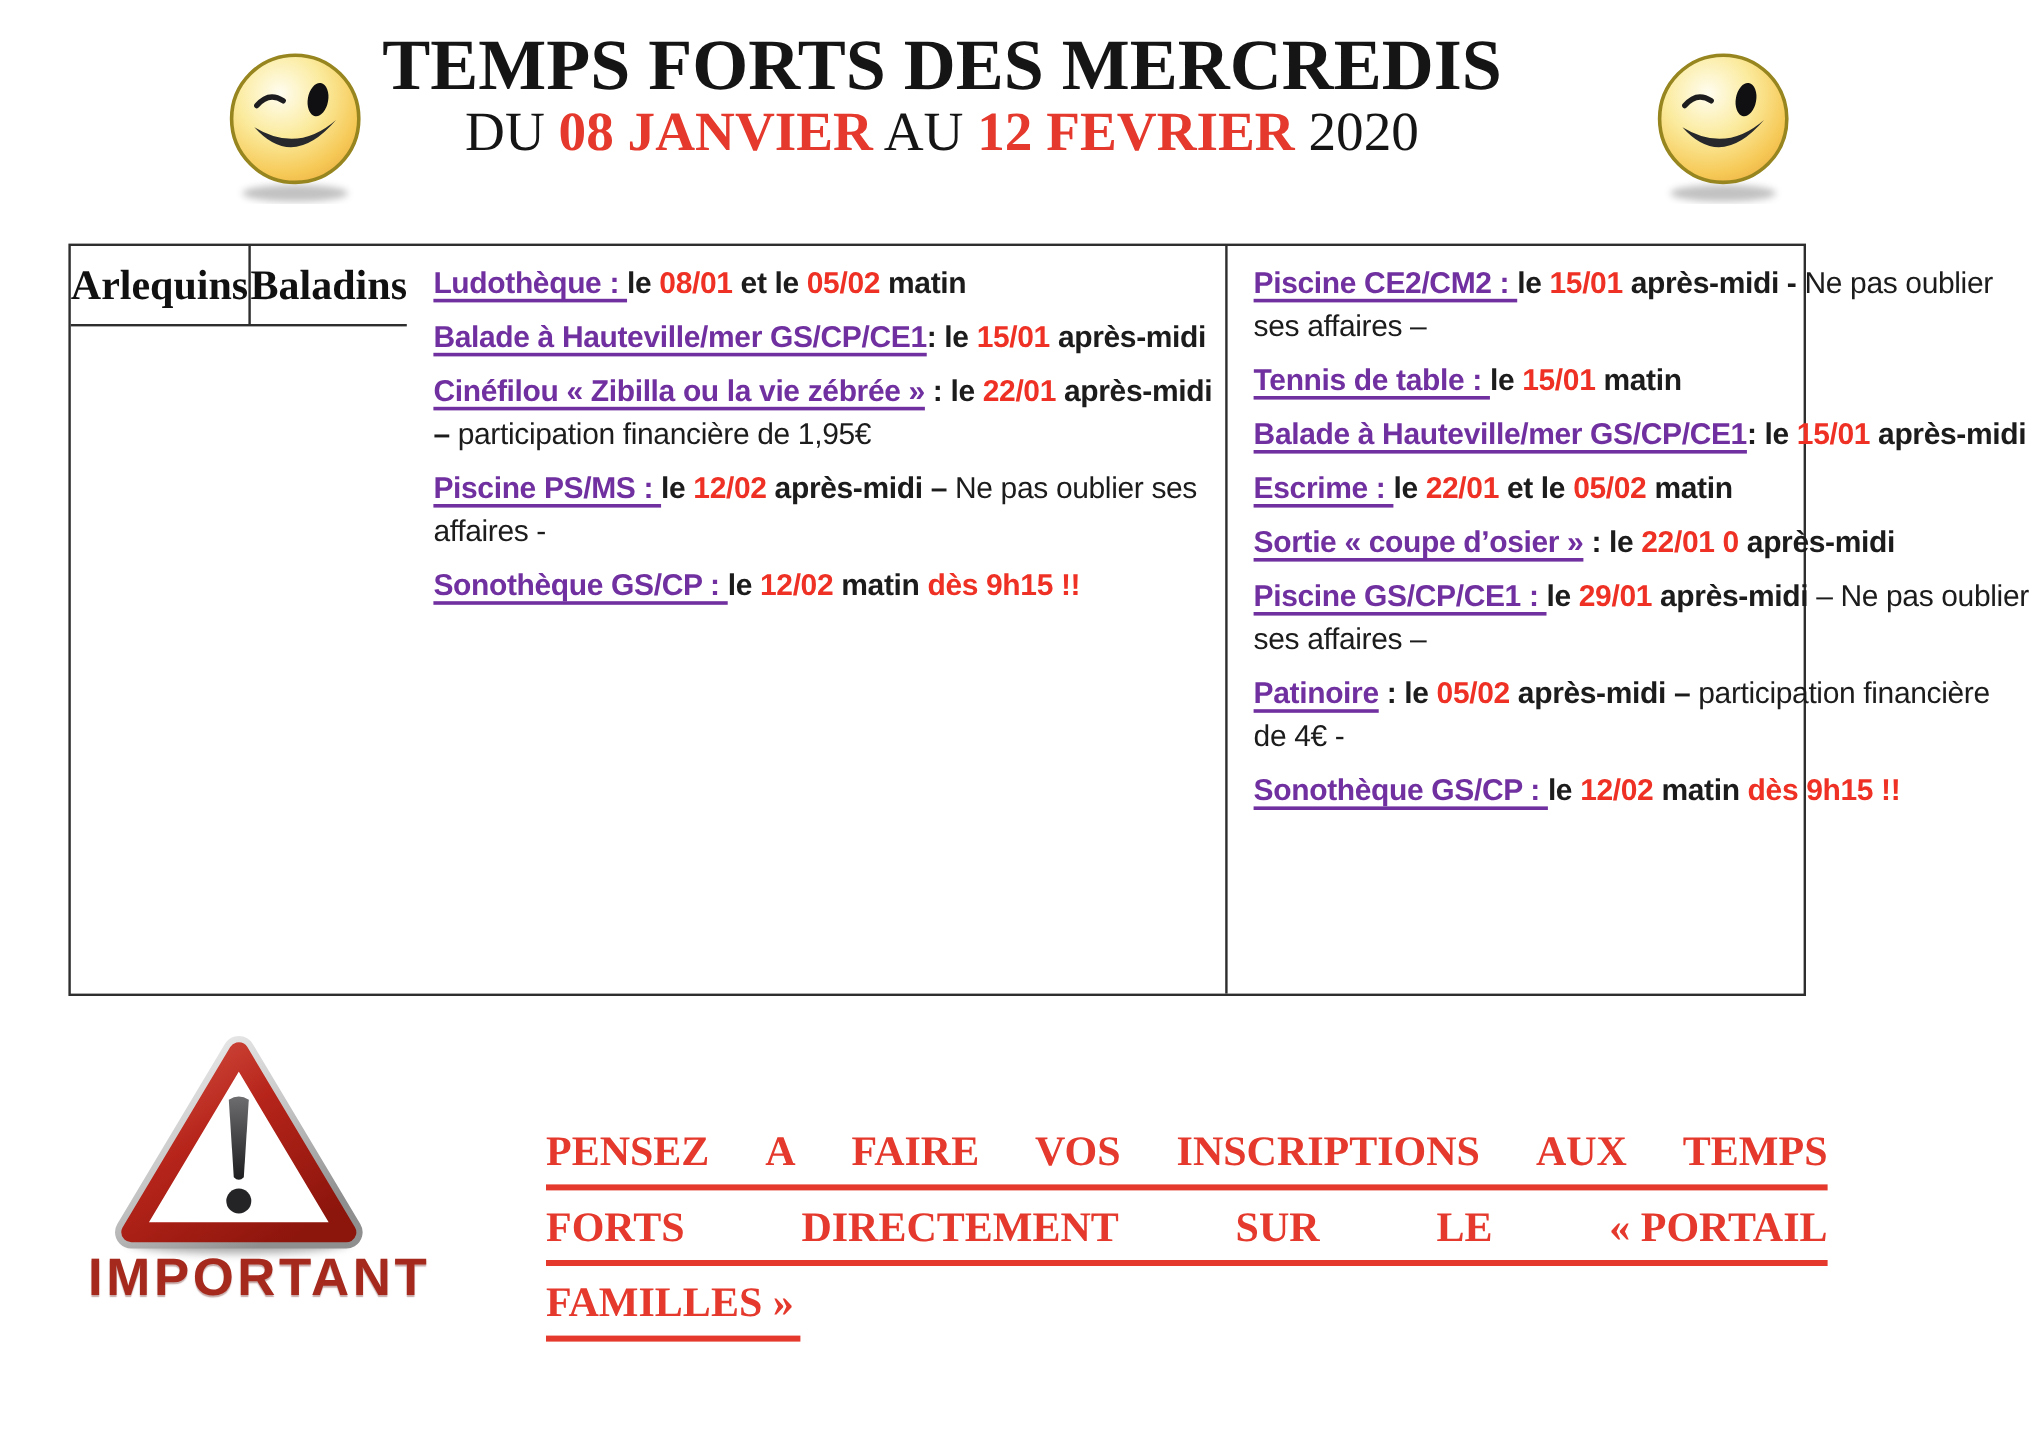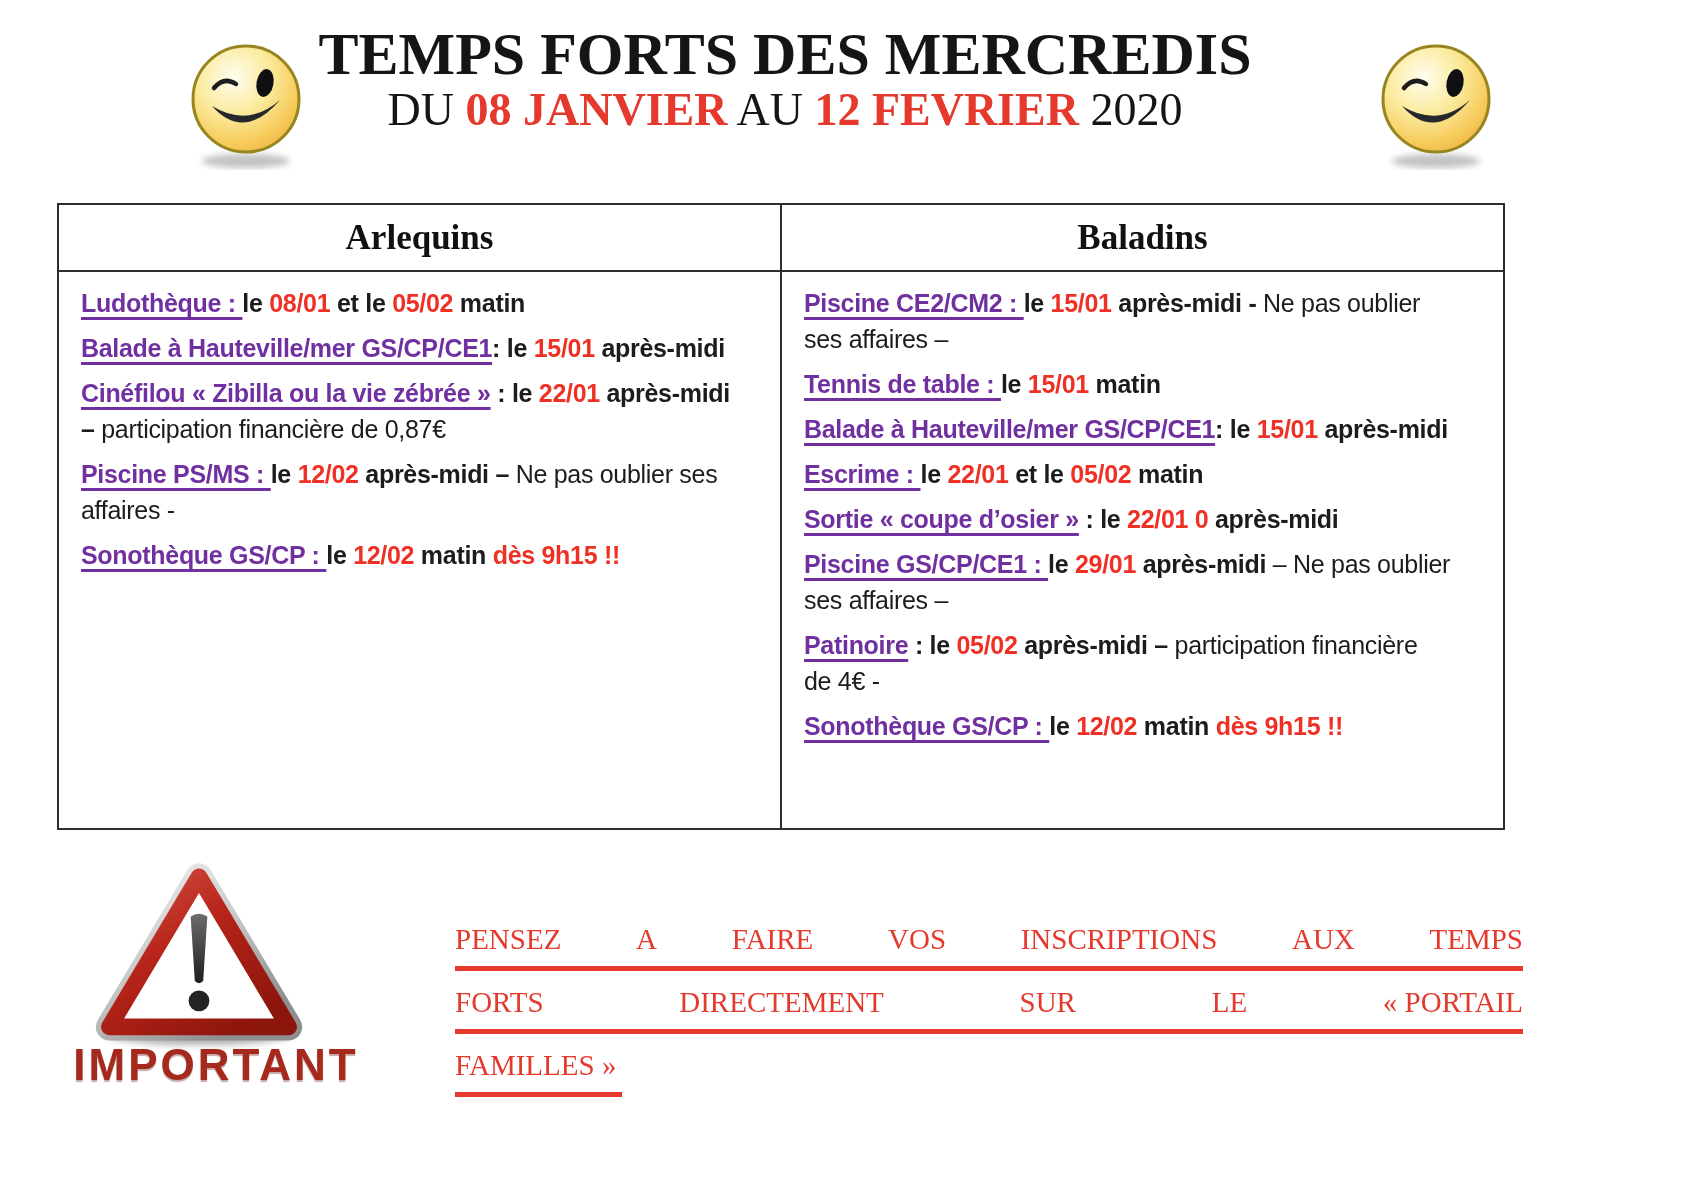--- a/index.html
+++ b/index.html
@@ -25,21 +25,21 @@
     font-family:"Liberation Serif",serif;line-height:56px;
   }
   .title-line1{font-size:60px;font-weight:bold;color:#151515;}
   .title-line2{font-size:46px;color:#151515;}
   .t-plain{font-weight:normal;color:#151515;}
   .t-red{font-weight:bold;color:var(--notice-red);}
   
   .schedule-table{
     position:absolute;left:57px;top:203px;width:1448px;height:627px;
     border:2px solid var(--border);box-sizing:border-box;
-    display:flex;flex-direction:column;background:#fff;
+    display:flex;flex-direction:row;background:#fff;
   }
   .table-header-row{display:flex;border-bottom:2px solid var(--border);height:65px;flex:none;}
   .header-cell{
     flex:1;display:flex;align-items:center;justify-content:center;
     font-family:"Liberation Serif",serif;font-weight:bold;font-size:35px;color:#111;
   }
   .header-cell.first{border-right:2px solid var(--border);}
   .table-body-row{display:flex;flex:1;min-height:0;}
   .body-cell{flex:1;padding:13px 12px 0 10px;box-sizing:border-box;overflow:hidden;}
   .body-cell.first{border-right:2px solid var(--border);}
@@ -56,22 +56,22 @@
   .seg-redb{font-weight:bold;color:var(--accent-red);}
   
   .warning-icon{position:absolute;left:92px;top:856px;width:214px;height:198px;}
   .important-label{
     position:absolute;left:18px;top:1040px;width:396px;text-align:center;
     font-size:44px;font-weight:bold;letter-spacing:3px;color:var(--important-red);
     text-shadow:0 2px 1px rgba(90,10,5,0.35);
     font-family:"Liberation Sans",sans-serif;
   }
   .notice{
-    position:absolute;left:455px;top:914px;width:1068px;
-    font-family:"Liberation Serif",serif;font-weight:normal;font-size:29px;
+    position:absolute;left:455px;top:935px;width:1068px;
+    font-family:"Liberation Serif",serif;font-weight:bold;font-size:35px;
     color:var(--notice-red);
   }
   .notice-line{
     display:flex;justify-content:space-between;align-items:baseline;
     line-height:50px;border-bottom:5px solid var(--notice-red);
     padding-bottom:2px;margin-bottom:6px;
   }
   .notice-line-last{display:block;line-height:50px;margin-bottom:0;border-bottom:none;}
   .notice-line-last .nl-text{
     display:inline-block;border-bottom:5px solid var(--notice-red);padding-bottom:2px;padding-right:6px;
@@ -120,21 +120,21 @@
   <div class="table-body-row">
     <div class="body-cell first">
         <p class="item">
           <span class="line"><span class="seg-name">Ludothèque : </span><span class="seg-b">le </span><span class="seg-date">08/01</span><span class="seg-b"> et le </span><span class="seg-date">05/02</span><span class="seg-b"> matin</span></span>
         </p>
         <p class="item">
           <span class="line"><span class="seg-name">Balade à Hauteville/mer GS/CP/CE1</span><span class="seg-b">: le </span><span class="seg-date">15/01</span><span class="seg-b"> après-midi</span></span>
         </p>
         <p class="item">
           <span class="line"><span class="seg-name">Cinéfilou « Zibilla ou la vie zébrée »</span><span class="seg-b"> : le </span><span class="seg-date">22/01</span><span class="seg-b"> après-midi</span></span>
-          <span class="line"><span class="seg-b">– </span><span class="seg-r">participation financière de 0,87€</span></span>
+          <span class="line"><span class="seg-b">– </span><span class="seg-r">participation financière de 1,95€</span></span>
         </p>
         <p class="item">
         </p>
         <p class="item">
           <span class="line"><span class="seg-name">Piscine PS/MS : </span><span class="seg-b">le </span><span class="seg-date">12/02</span><span class="seg-b"> après-midi – </span><span class="seg-r">Ne pas oublier ses</span></span>
           <span class="line"><span class="seg-r">affaires -</span></span>
         </p>
         <p class="item">
           <span class="line"><span class="seg-name">Sonothèque GS/CP : </span><span class="seg-b">le </span><span class="seg-date">12/02</span><span class="seg-b"> matin </span><span class="seg-redb">dès 9h15 !!</span></span>
         </p>

